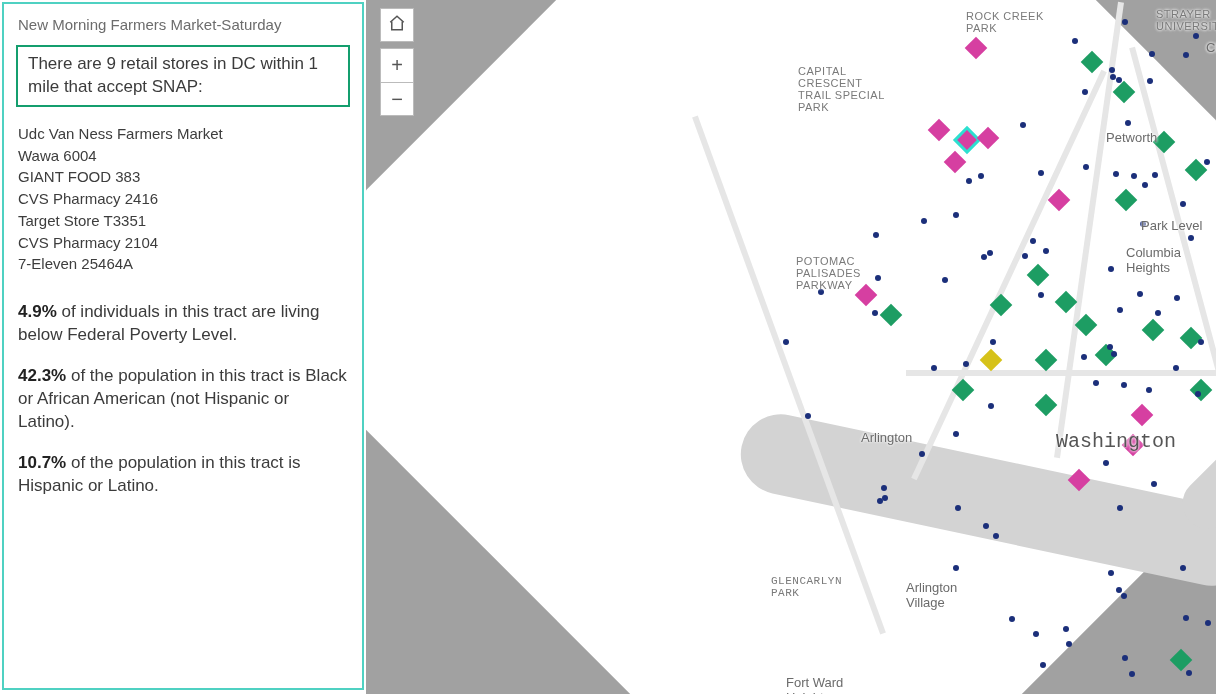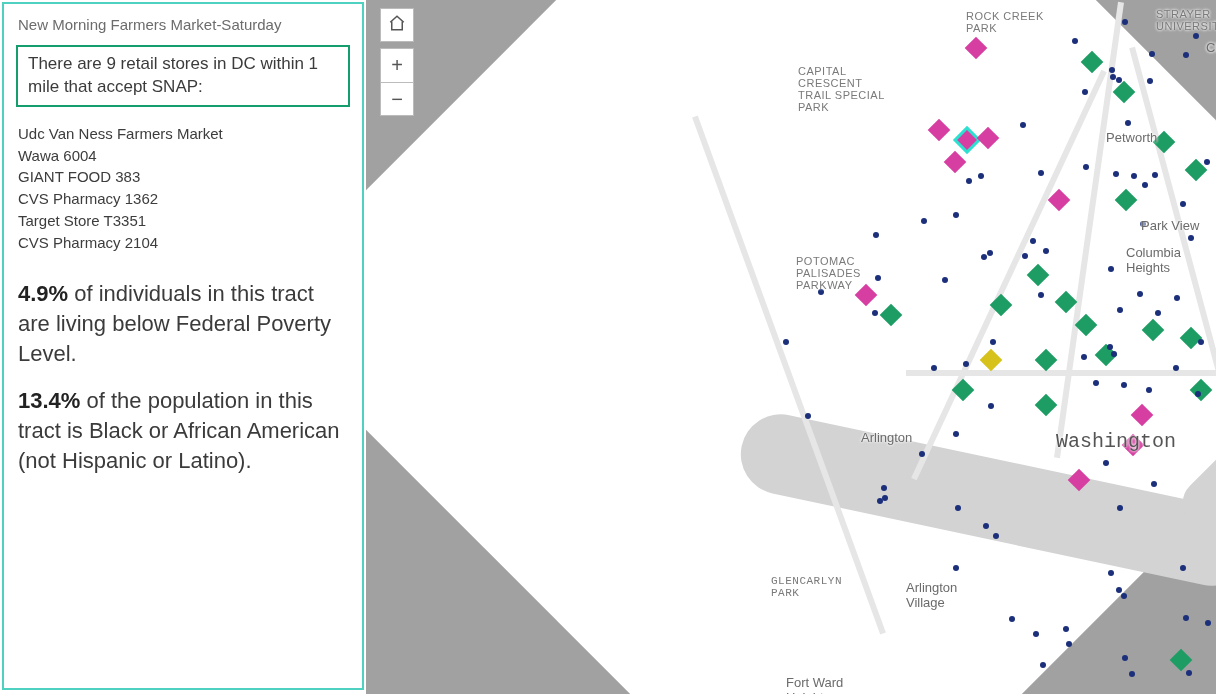--- a/index.html
+++ b/index.html
@@ -62,21 +62,21 @@
     color: #3b3b3b;
     line-height: 1.35;
   }
   .store-list {
     font-size: 15px;
     color: #3d3d3d;
     line-height: 1.45;
     margin-bottom: 26px;
   }
   .stat {
-    font-size: 22px;
+    font-size: 17px;
     color: #3b3b3b;
     line-height: 1.35;
     margin-bottom: 18px;
   }
   .stat b { font-weight: 700; color: #222; }
 
   .map-wrap {
     position: relative;
     flex: 1;
     height: 694px;
@@ -161,28 +161,30 @@
   <aside class="sidebar">
     <div class="market-title">New Morning Farmers Market-Saturday</div>
 
 
     <div class="highlight-box">There are 9 retail stores in DC within 1 mile that accept SNAP:</div>
 
     <div class="store-list" id="store-list">
         <div>Udc Van Ness Farmers Market</div>
         <div>Wawa 6004</div>
         <div>GIANT FOOD 383</div>
-        <div>CVS Pharmacy 1362</div>
+        <div>CVS Pharmacy 2416</div>
         <div>Target Store T3351</div>
         <div>CVS Pharmacy 2104</div>
+        <div>7-Eleven 25464A</div>
       </div>
 
     <div id="stats">
         <div class="stat"><b>4.9%</b> of individuals in this tract are living below Federal Poverty Level.</div>
-        <div class="stat"><b>13.4%</b> of the population in this tract is Black or African American (not Hispanic or Latino).</div>
+        <div class="stat"><b>42.3%</b> of the population in this tract is Black or African American (not Hispanic or Latino).</div>
+        <div class="stat"><b>10.7%</b> of the population in this tract is Hispanic or Latino.</div>
       </div>
   </aside>
 
   <div class="map-wrap">
 
     <div class="map-controls">
       <div class="map-btn">
         <span>
           <svg width="18" height="18" viewBox="0 0 24 24" fill="none" stroke="#555" stroke-width="2">
               <path d="M3 11 L12 3 L21 11"></path>
@@ -210,21 +212,21 @@
     <div class="road" style="left:540px; top:370px; width:620px; height:6px;"></div>
     <div class="road" style="left:640px; top:50px; width:6px; height:450px; transform:rotate(25deg);"></div>
     <div class="road" style="left:820px; top:40px; width:6px; height:440px; transform:rotate(-15deg);"></div>
 
     <div id="labels-layer">
         <div class="place-label park" style="left: 600px; top: 10px;">ROCK CREEK<br>PARK</div>
         <div class="place-label park" style="left: 790px; top: 8px;">STRAYER<br>UNIVERSITY</div>
         <div class="place-label " style="left: 840px; top: 40px;">Chillum</div>
         <div class="place-label park" style="left: 432px; top: 65px;">CAPITAL<br>CRESCENT<br>TRAIL SPECIAL<br>PARK</div>
         <div class="place-label " style="left: 740px; top: 130px; text-align: center;">Petworth</div>
-        <div class="place-label " style="left: 775px; top: 218px;">Park View</div>
+        <div class="place-label " style="left: 775px; top: 218px;">Park Level</div>
         <div class="place-label " style="left: 760px; top: 245px;">Columbia<br>Heights</div>
         <div class="place-label park" style="left: 430px; top: 255px;">POTOMAC<br>PALISADES<br>PARKWAY</div>
         <div class="place-label big" style="left: 690px; top: 430px; font-family: Liberation Mono, monospace;">Washington</div>
         <div class="place-label " style="left: 495px; top: 430px;">Arlington</div>
         <div class="place-label park" style="left: 405px; top: 575px; font-family: Liberation Mono, monospace;">GLENCARLYN<br>PARK</div>
         <div class="place-label " style="left: 540px; top: 580px;">Arlington<br>Village</div>
         <div class="place-label " style="left: 420px; top: 675px;">Fort Ward<br>Heights</div>
       </div>
     <div id="markers-layer">
         <div class="marker" style="left: 593px; top: 132px;">

